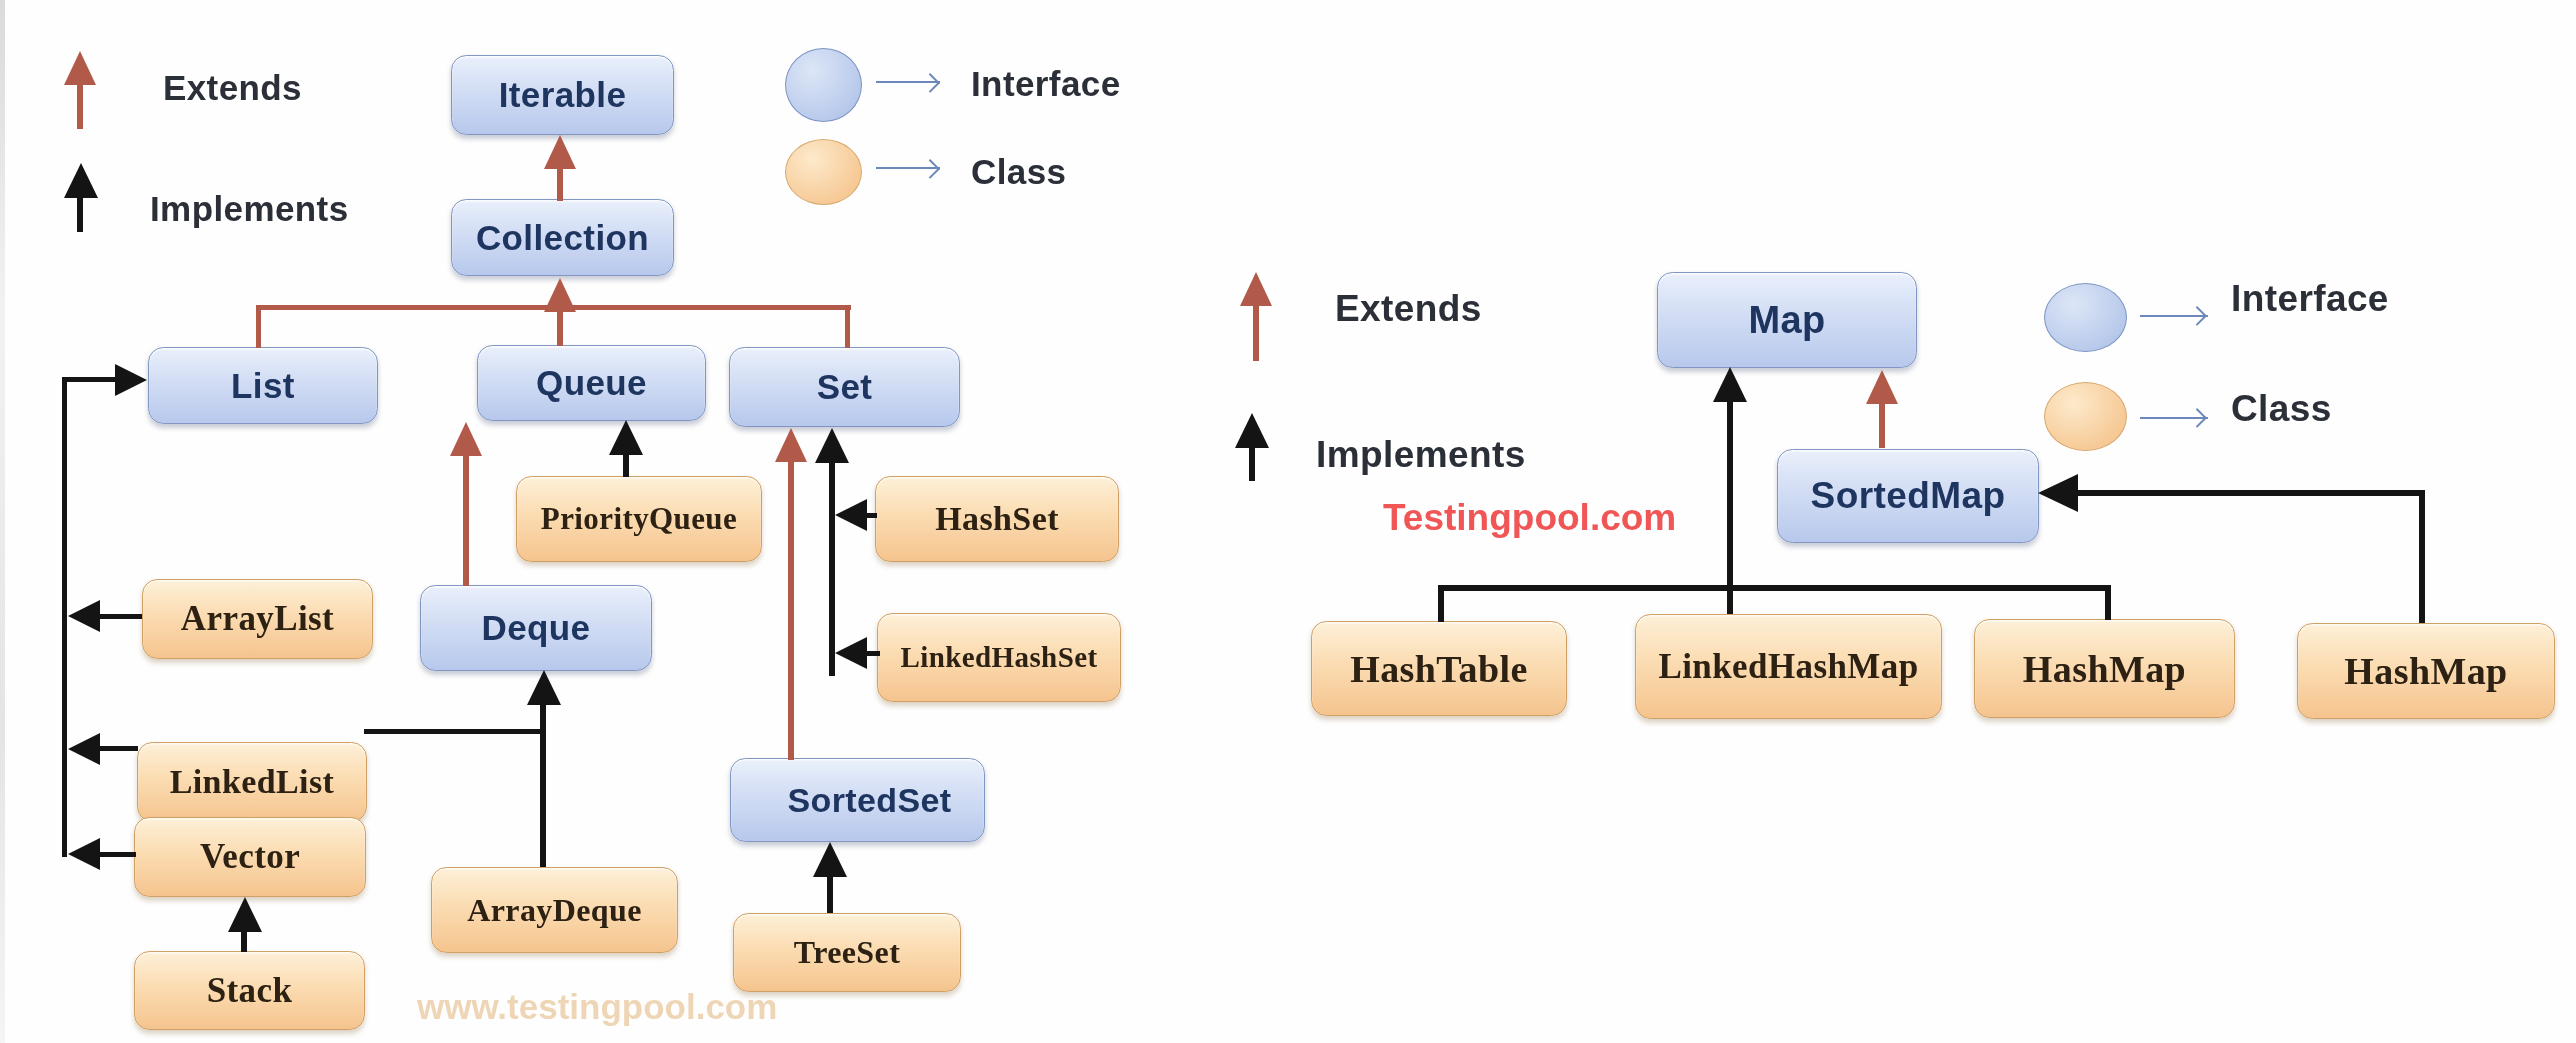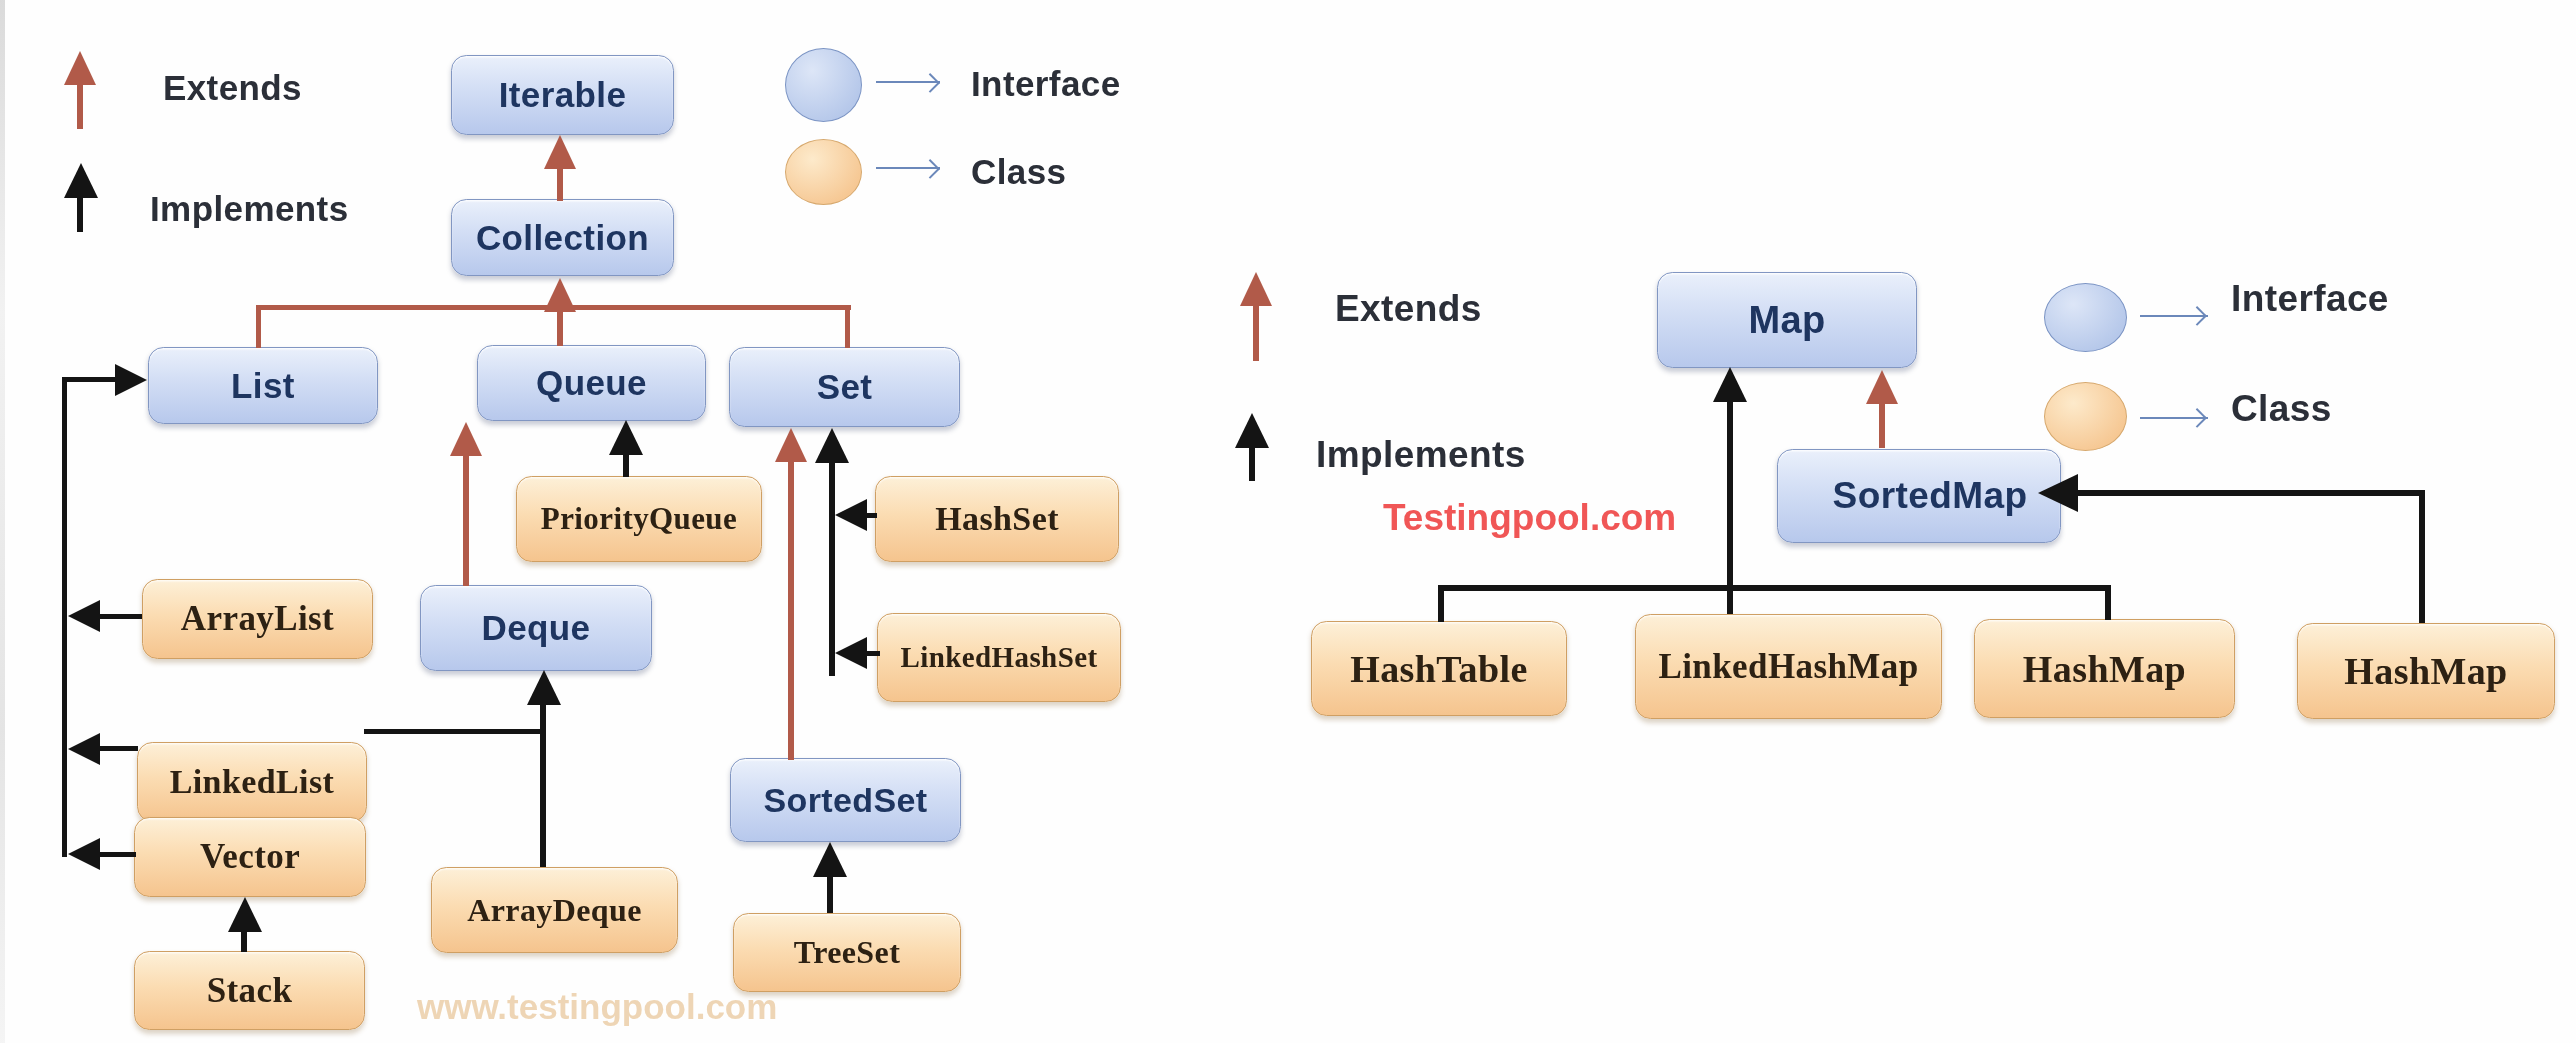--- a/index.html
+++ b/index.html
@@ -68,21 +68,21 @@
   <div class="node blue" style="left:451px;top:199px;width:221px;height:75px;font-size:35px;">Collection</div>
   <div class="node blue" style="left:148px;top:347px;width:228px;height:75px;font-size:35px;">List</div>
   <div class="node blue" style="left:445px;top:345px;width:227px;height:74px;font-size:35px;margin-left:32px;">Queue</div>
   <div class="node blue" style="left:729px;top:347px;width:229px;height:78px;font-size:35px;">Set</div>
   <div class="node orange" style="left:516px;top:476px;width:244px;height:84px;font-size:31px;">PriorityQueue</div>
   <div class="node orange" style="left:875px;top:476px;width:242px;height:84px;font-size:34px;">HashSet</div>
   <div class="node blue" style="left:420px;top:585px;width:230px;height:84px;font-size:35px;">Deque</div>
   <div class="node orange" style="left:142px;top:579px;width:229px;height:78px;font-size:35px;">ArrayList</div>
   <div class="node orange" style="left:877px;top:613px;width:242px;height:87px;font-size:29px;">LinkedHashSet</div>
   <div class="node orange" style="left:137px;top:694px;width:228px;height:78px;font-size:34px;margin-top:48px;">LinkedList</div>
-  <div class="node blue" style="left:730px;top:758px;width:229px;height:82px;font-size:34px;">SortedSet</div>
+  <div class="node blue" style="left:730px;top:758px;width:229px;height:82px;font-size:34px;padding-left:24px;">SortedSet</div>
   <div class="node orange" style="left:431px;top:867px;width:245px;height:84px;font-size:32px;">ArrayDeque</div>
   <div class="node orange" style="left:134px;top:817px;width:230px;height:78px;font-size:35px;">Vector</div>
   <div class="node orange" style="left:733px;top:913px;width:226px;height:77px;font-size:32px;">TreeSet</div>
   <div class="node orange" style="left:134px;top:951px;width:229px;height:77px;font-size:35px;">Stack</div>
 
   <div class="ah up red" style="left:544px;top:135px;"></div>
   <div class="ln red" style="left:557px;top:166px;width:6.1px;height:35px;"></div>
 
   <div class="ah up red" style="left:544px;top:278px;"></div>
   <div class="ln red" style="left:557px;top:308px;width:6.1px;height:38px;"></div>
@@ -145,21 +145,21 @@
   <div class="lbl" style="left:2231px;top:278px;font-size:37px;">Interface</div>
 
   <div class="ell orange" style="left:2044px;top:382px;width:81px;height:67px;"></div>
   <div class="tl" style="left:2140px;top:417px;width:68px;"></div>
   <div class="chev" style="left:2190px;top:411px;"></div>
   <div class="lbl" style="left:2231px;top:388px;font-size:37px;">Class</div>
 
   <div class="wm" style="left:1383px;top:497px;font-size:37px;color:#ef4444;opacity:.9;">Testingpool.com</div>
 
   <div class="node blue" style="left:1657px;top:272px;width:258px;height:94px;font-size:38px;">Map</div>
-  <div class="node blue" style="left:1777px;top:449px;width:260px;height:92px;font-size:37px;padding-left:22px;">SortedMap</div>
+  <div class="node blue" style="left:1777px;top:449px;width:260px;height:92px;font-size:37px;">SortedMap</div>
   <div class="node orange" style="left:1311px;top:621px;width:254px;height:93px;font-size:38px;">HashTable</div>
   <div class="node orange" style="left:1635px;top:614px;width:305px;height:103px;font-size:35px;">LinkedHashMap</div>
   <div class="node orange" style="left:1974px;top:619px;width:259px;height:97px;font-size:38px;">HashMap</div>
   <div class="node orange" style="left:2297px;top:623px;width:256px;height:94px;font-size:38px;">HashMap</div>
 
   <div class="ah up red" style="left:1866px;top:370px;"></div>
   <div class="ln red" style="left:1879px;top:400px;width:6.1px;height:48px;"></div>
 
   <div class="ah up black" style="left:1713px;top:367px;"></div>
   <div class="ln" style="left:1727px;top:401px;width:6.1px;height:213px;"></div>

